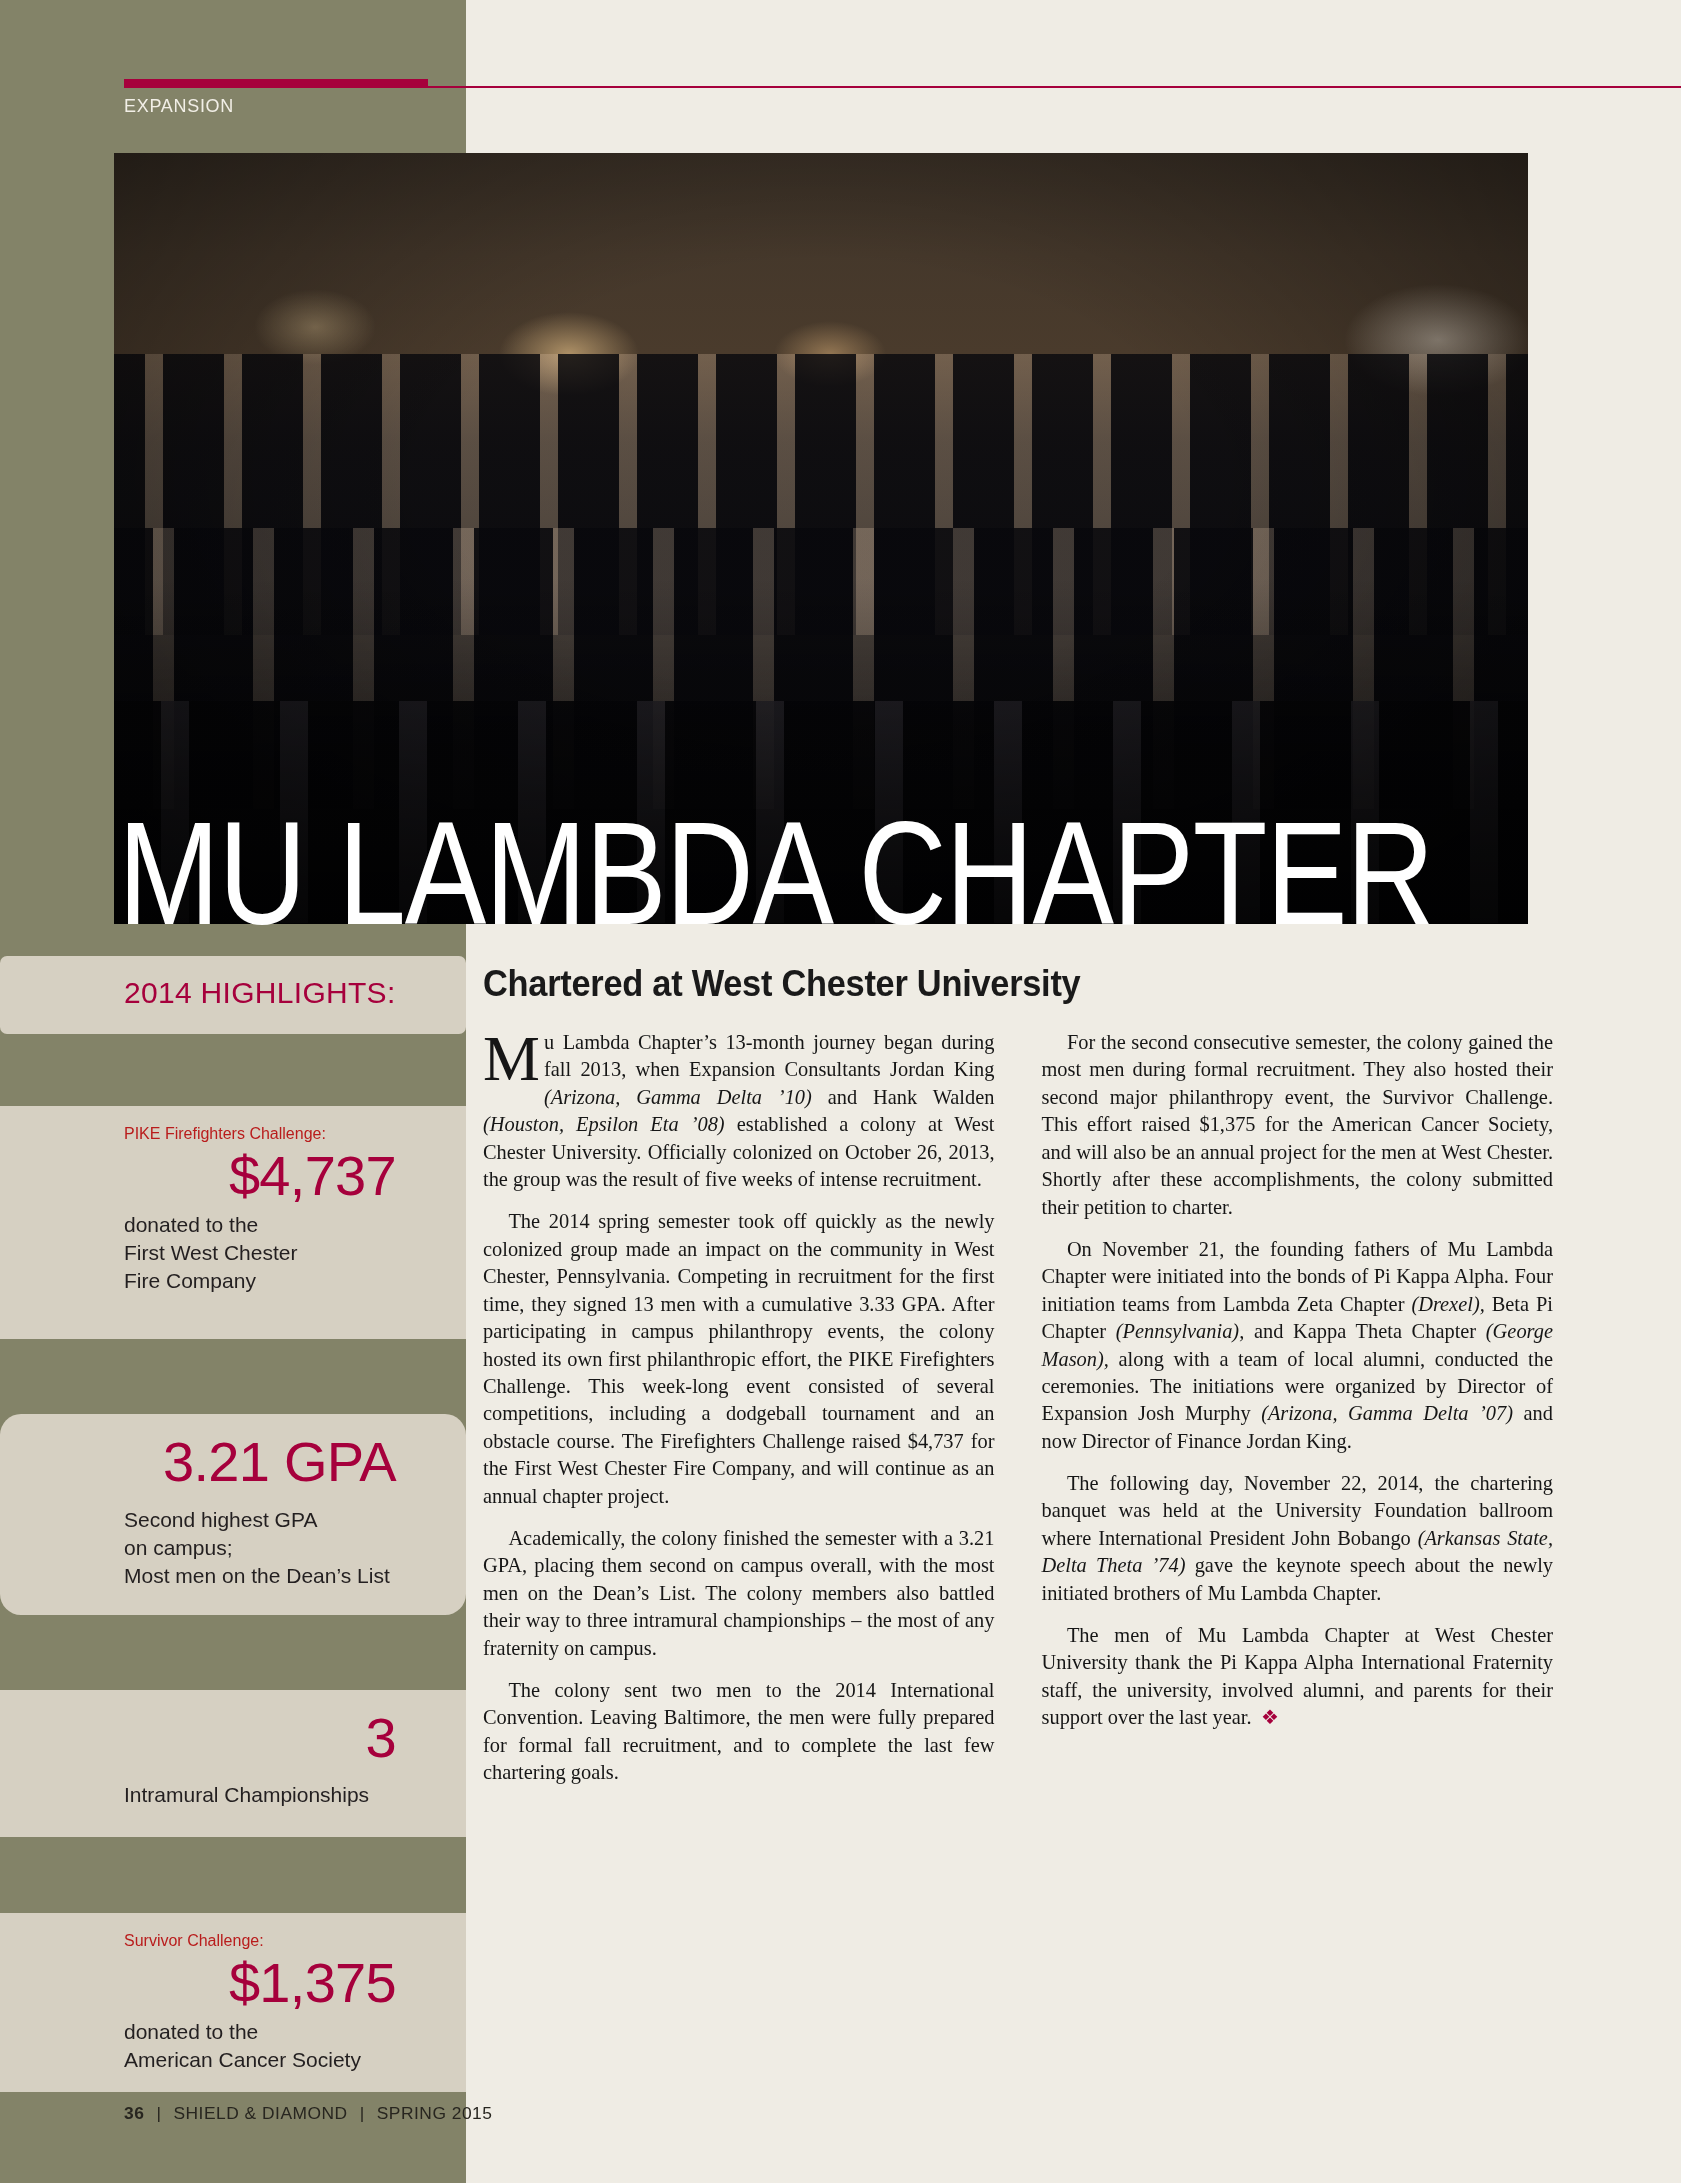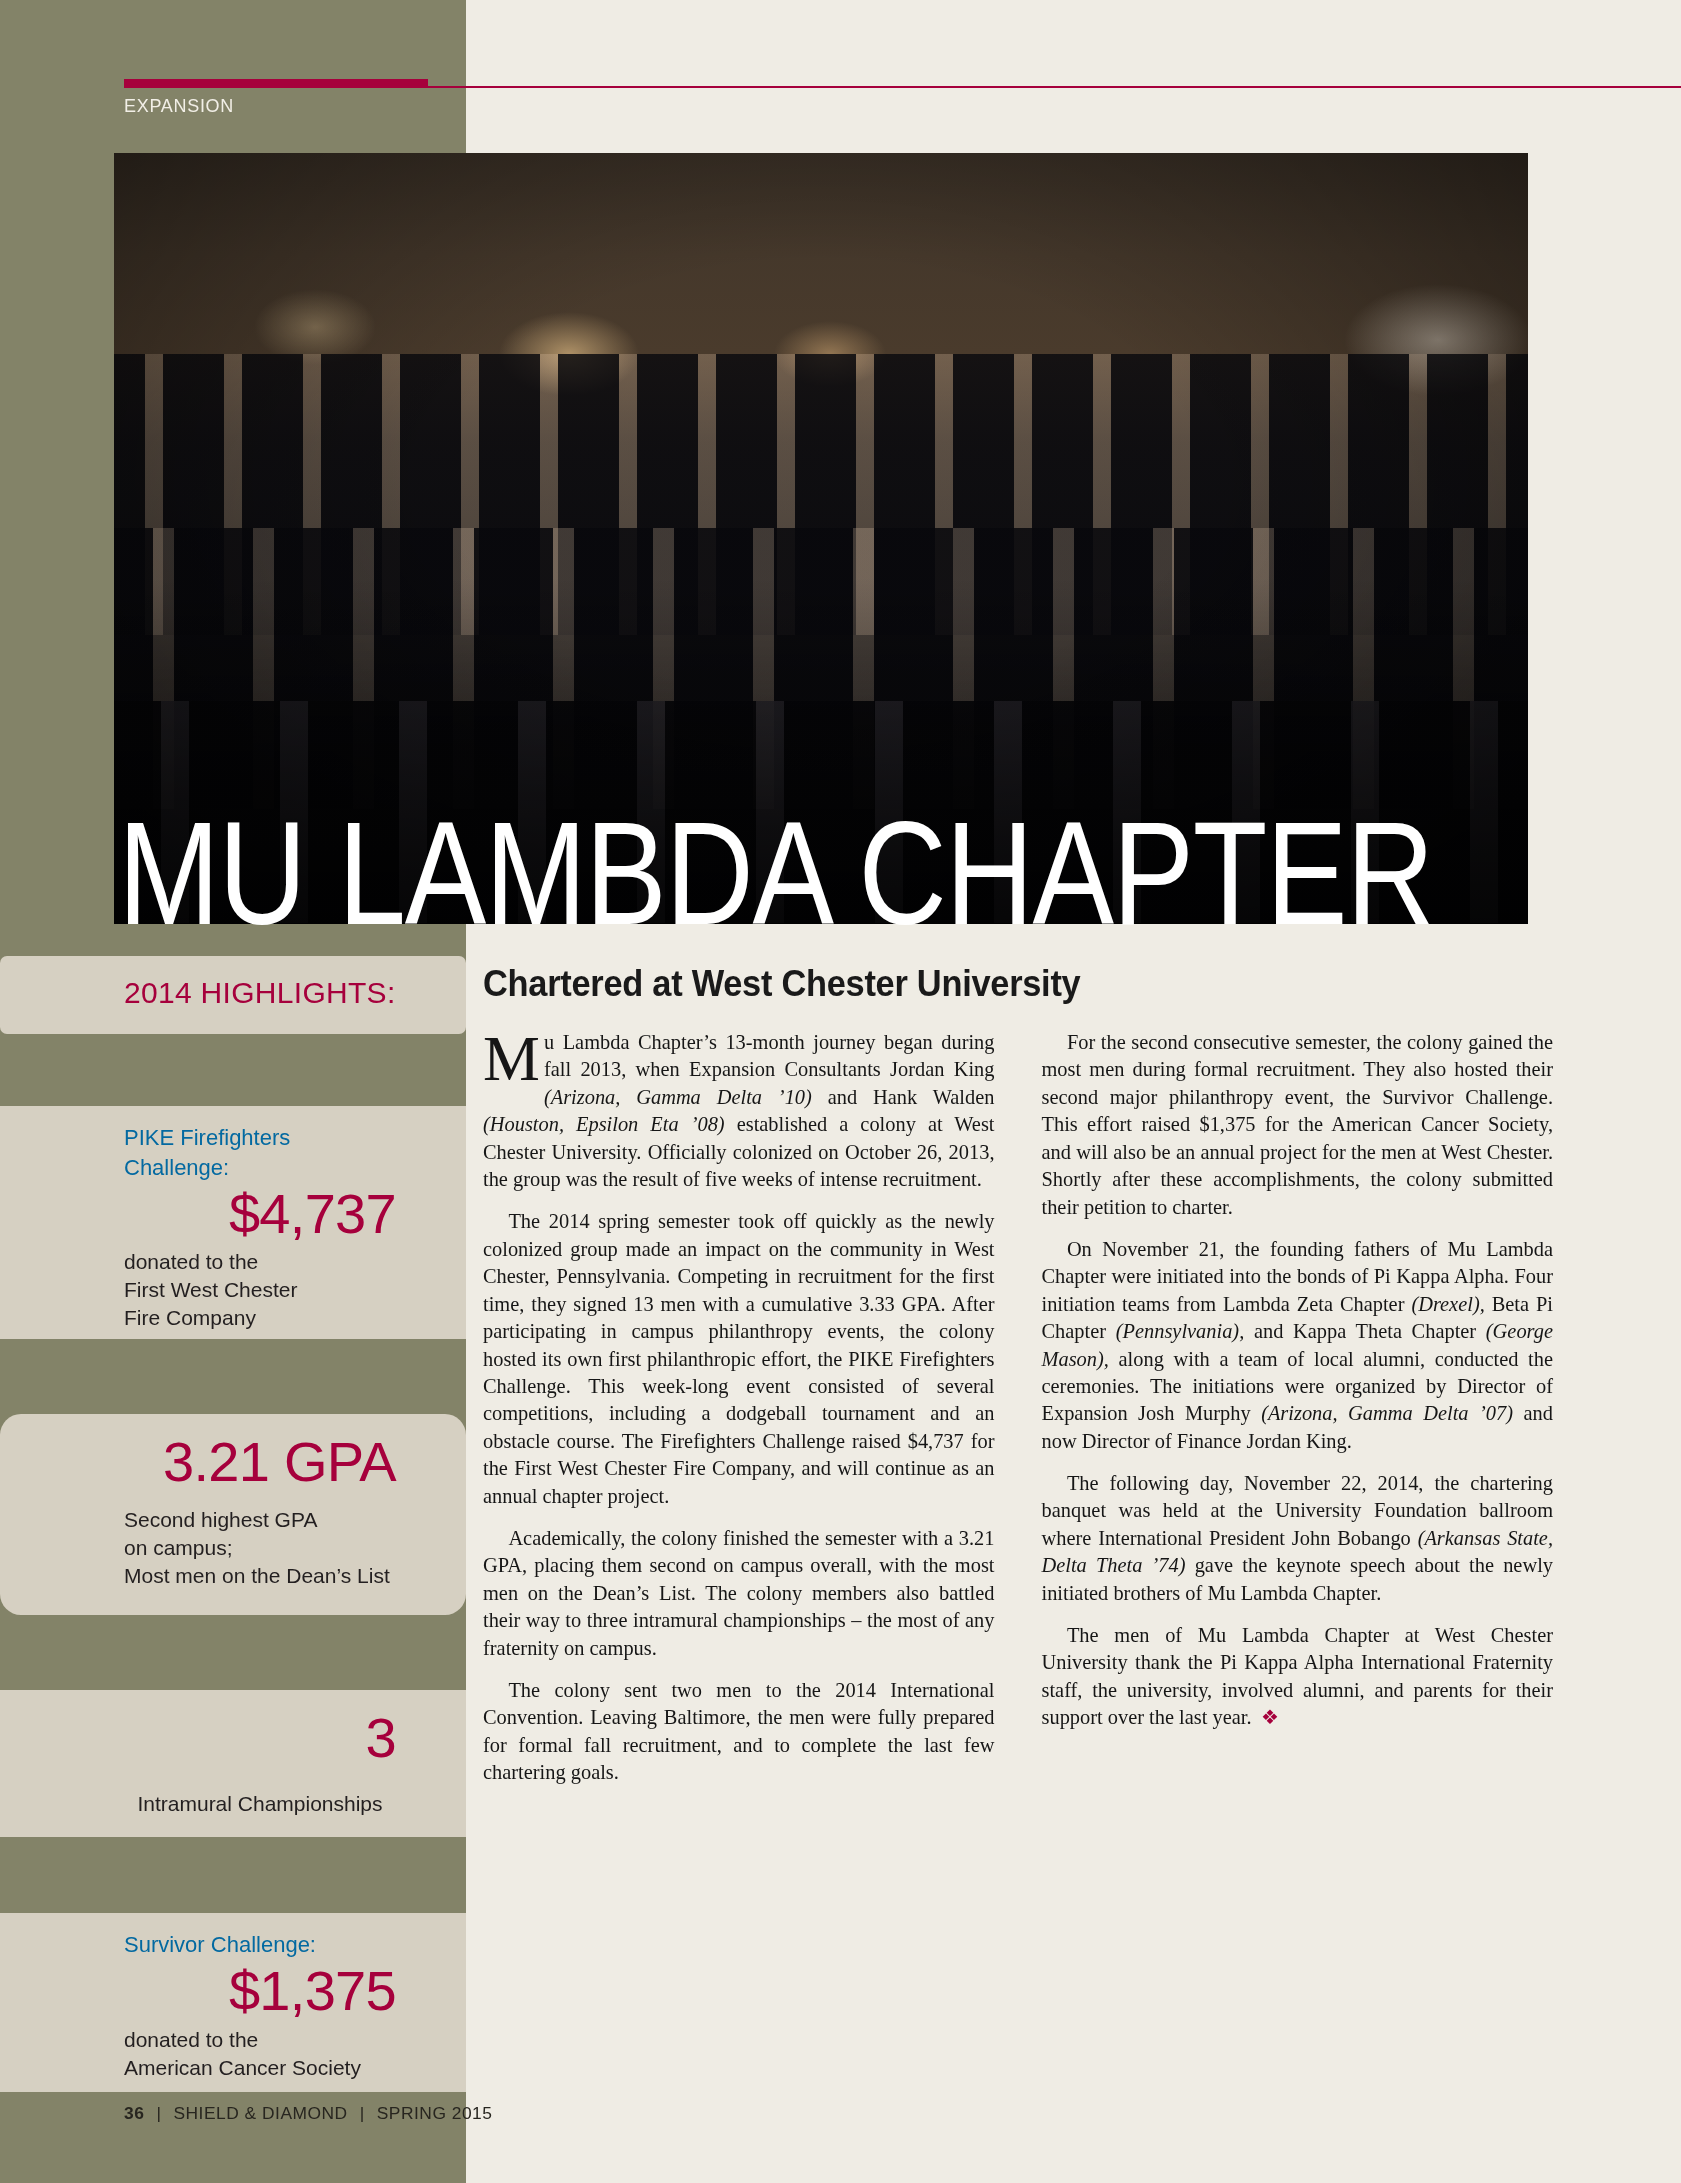--- a/index.html
+++ b/index.html
@@ -162,22 +162,22 @@
   }
   .band.olive  { background: #838368; }
   .band.taupe  { background: #d6d0c2; }
 
   .band-eyebrow {
     color: #a6003c;
     font-size: 30px;
     letter-spacing: 0.3px;
   }
   .band-label {
-    color: #0369a1;
-    font-size: 22px;
+    color: #b91c1c;
+    font-size: 16px;
     line-height: 1.33;
   }
   .band-figure {
     color: #a6003c;
     font-size: 56px;
     line-height: 1.04;
     letter-spacing: -0.7px;
     text-align: right;
   }
   .band-sub {
@@ -293,21 +293,21 @@
       <div class="band olive" style="height: 75px;"></div>
       <div class="band taupe" style="height: 201px; padding-top: 17.4px; border-radius: 21px;">
         <div class="band-figure" style="margin-top: 1.3px;">3.21 GPA</div>
         <div class="band-sub" style="margin-top: 15px;">Second highest GPA
 on campus;
 Most men on the Dean’s List</div>
       </div>
       <div class="band olive" style="height: 75px;"></div>
       <div class="band taupe" style="height: 147px; padding-top: 17.4px;">
         <div class="band-figure" style="margin-top: 1.3px;">3</div>
-        <div class="band-sub" style="margin-top: 23px; text-align: center;">Intramural Championships</div>
+        <div class="band-sub" style="margin-top: 14px;">Intramural Championships</div>
       </div>
       <div class="band olive" style="height: 76px;"></div>
       <div class="band taupe" style="height: 179px; padding-top: 17.4px;">
         <div class="band-label">Survivor Challenge:</div>
         <div class="band-figure" style="margin-top: 2.7px;">$1,375</div>
         <div class="band-sub" style="margin-top: 5.4px;">donated to the
 American Cancer Society</div>
       </div>
       <div class="band olive" style="height: 24px;"></div>
     </div>

